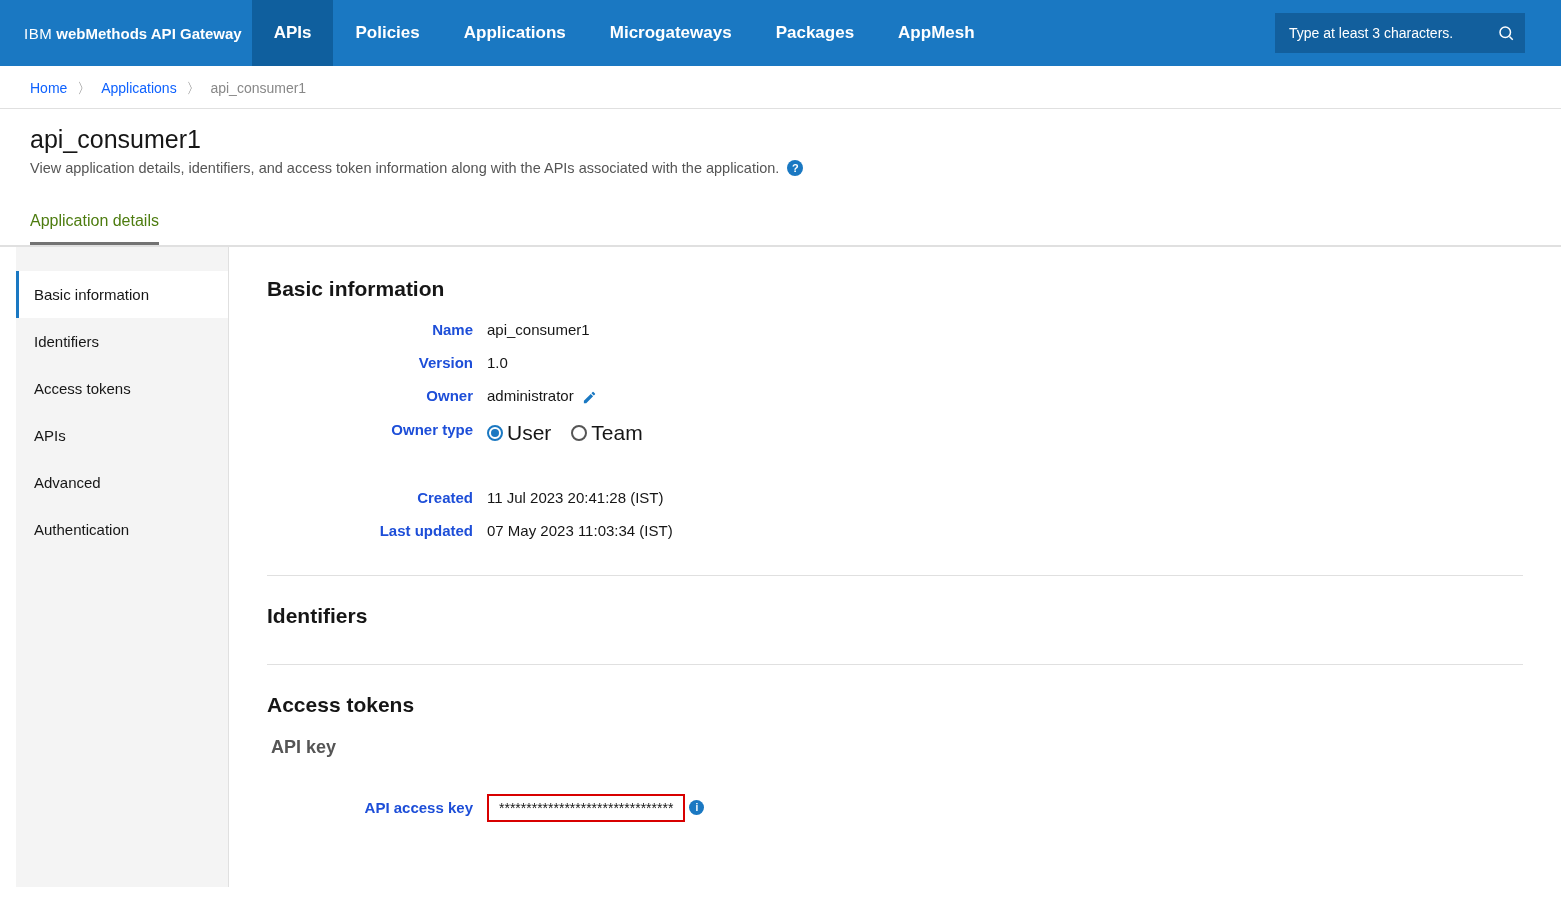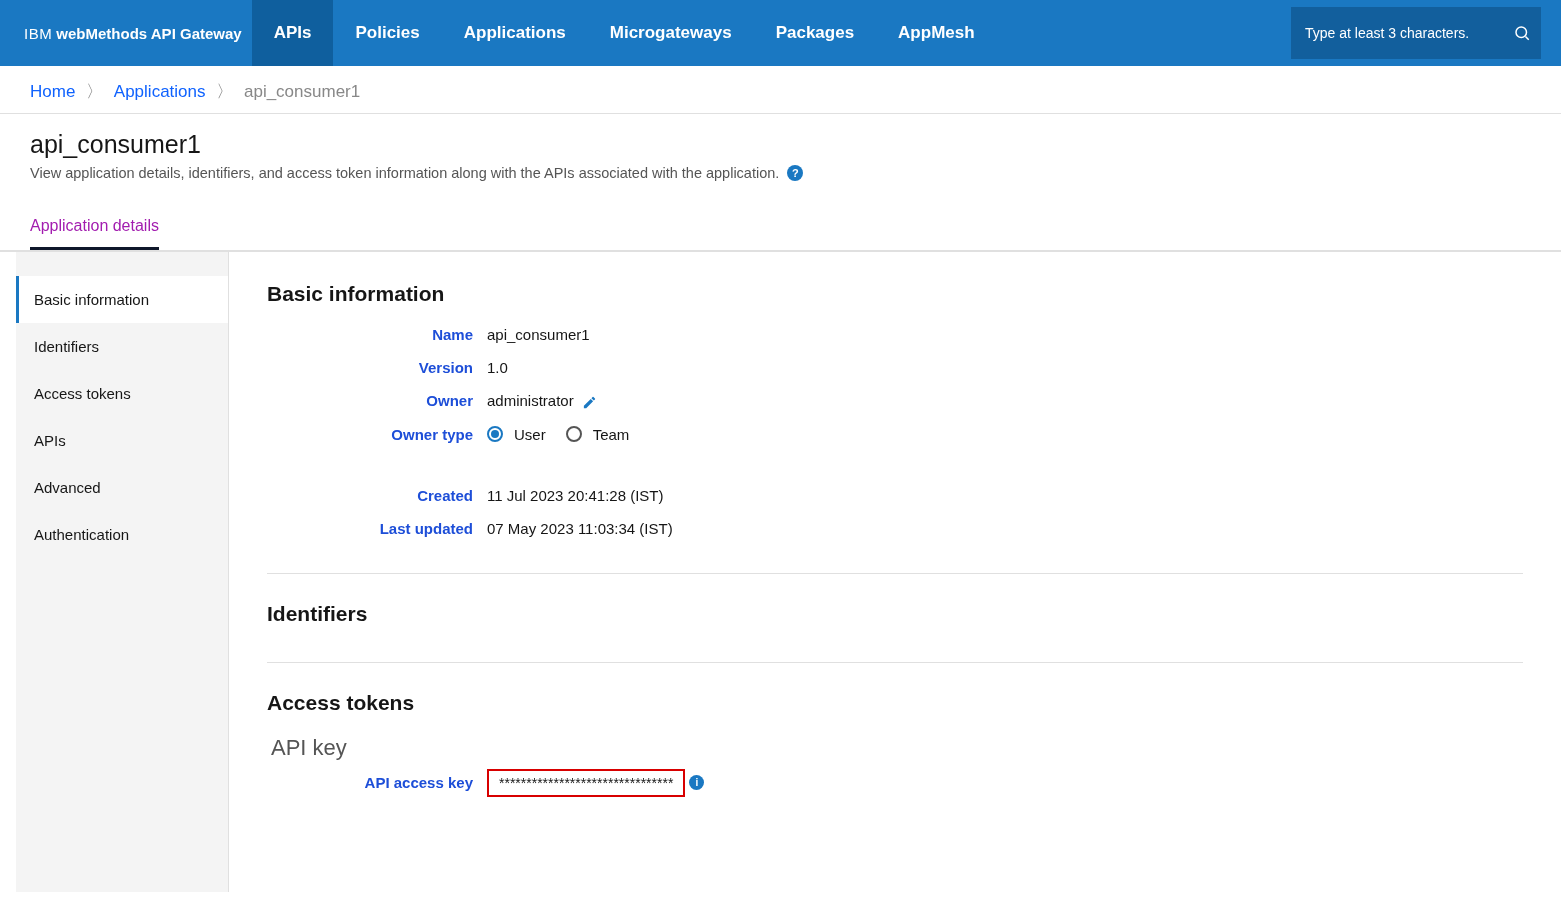--- a/index.html
+++ b/index.html
@@ -1,62 +1,62 @@
 <!DOCTYPE html>
 <html><head>
 <meta charset="utf-8">
 <style>
 * { box-sizing: border-box; margin: 0; padding: 0; }
 body { font-family: "Helvetica Neue", Arial, sans-serif; font-size: 14px; color: #161616; background: #fff; }
 
-.topbar { background: #1a78c2; height: 66px; display: flex; align-items: center; color: #fff; padding: 0 20px 0 24px; }
+.topbar { background: #1a78c2; height: 66px; display: flex; align-items: center; color: #fff; padding: 0 36px 0 24px; }
 .brand { font-size: 15px; margin-right: 10px; white-space: nowrap; }
 .brand .ibm { font-weight: 400; letter-spacing: 0.5px; }
 .brand .product { font-weight: 700; }
 .nav { display: flex; height: 100%; }
 .nav .nav-item { display: flex; align-items: center; padding: 0 22px; color: #fff; font-size: 17px; font-weight: 600; cursor: pointer; }
 .nav .nav-item.active { background: #0f5f9e; border-top: 4px solid #fff; padding-top: 0; margin-top: -4px; height: calc(100% + 4px); }
 .spacer { flex: 1; }
-.search-wrap { background: #125f9d; height: 52px; display: flex; align-items: center; padding: 0 10px 0 14px; width: 250px; }
+.search-wrap { background: #125f9d; height: 40px; display: flex; align-items: center; padding: 0 10px 0 14px; width: 250px; }
 .search-wrap input { background: transparent; border: none; outline: none; color: #fff; font-size: 14px; flex: 1; }
 .search-wrap input::placeholder { color: #fff; }
 .search-wrap .search-icon { color: #fff; width: 18px; height: 18px; }
 
-.breadcrumbs { padding: 14px 30px 10px 30px; font-size: 17px; color: #555; border-bottom: 1px solid #e0e0e0; }
+.breadcrumbs { padding: 14px 30px 10px 30px; font-size: 14px; color: #555; border-bottom: 1px solid #e0e0e0; }
 .breadcrumbs a { color: #0f62fe; text-decoration: none; }
 .breadcrumbs .sep { color: #888; margin: 0 6px; }
 .breadcrumbs .current { color: #888; }
 
 .page-header { padding: 16px 30px 4px 30px; }
 .page-title { font-size: 25px; font-weight: 500; color: #161616; }
 .page-subtitle { margin-top: 6px; font-size: 14.5px; color: #555; display: flex; align-items: center; }
 .help-icon-small { display:inline-flex; align-items:center; justify-content:center; width:16px; height:16px; border-radius:50%; background:#1a78c2; color:#fff; font-size:11px; font-weight:bold; margin-left:8px; }
 
 .tabs { padding: 18px 30px 0 30px; border-bottom: 1px solid #e0e0e0; margin-top: 4px; }
-.tabs .tab { display:inline-block; padding: 10px 0 12px 0; font-size: 16px; color: #a21caf; border-bottom: 3px solid #0f172a; font-weight: 400; }
+.tabs .tab { display:inline-block; padding: 10px 0 12px 0; font-size: 16px; color: #4d7c0f; border-bottom: 3px solid #737373; font-weight: 400; }
 
 .layout { display: flex; border-top: 1px solid #e0e0e0; padding-left: 16px; }
 .sidebar { width: 213px; background: #f4f4f4; border-right: 1px solid #e0e0e0; min-height: 640px; padding-top: 24px; }
 .sidebar .side-item { padding: 15px 18px; font-size: 15px; color: #161616; cursor: pointer; }
 .sidebar .side-item.active { background: #fff; border-left: 3px solid #1a78c2; padding-left: 15px; font-weight: 400; }
 
 .content { flex: 1; padding: 30px 38px; }
 .section-title { font-size: 21px; font-weight: 700; color: #161616; margin-bottom: 20px; }
 .field-row { display: flex; align-items: center; margin-bottom: 16px; font-size: 15px; }
 .field-label { width: 220px; text-align: right; font-weight: 600; color: #1d4ed8; padding-right: 14px; }
 .field-value { color: #161616; display:flex; align-items:center; }
 .edit-icon { color:#1a78c2; margin-left:8px; cursor:pointer; }
 .radio-group { display:flex; align-items:center; gap: 20px; }
-.radio-opt { display:flex; align-items:center; gap:11px; font-size:15px;text-align:center; }
+.radio-opt { display:flex; align-items:center; gap:4px; font-size:21px;text-align:center; }
 .radio-circle { width:16px; height:16px; border-radius:50%; border:2px solid #555; display:inline-flex; align-items:center; justify-content:center; }
 .radio-circle.selected { border-color:#1a78c2; }
 .radio-circle.selected::after { content:""; width:8px; height:8px; border-radius:50%; background:#1a78c2; }
 hr.sep-line { border:none; border-top:1px solid #e0e0e0; margin: 36px 0 28px 0; }
 
-.api-key-sub { font-size: 22px; color: #555; margin: 14px 0 8px 4px; font-weight: 400; }
+.api-key-sub { font-size: 18px; color: #555; margin: 14px 0 36px 4px; font-weight: 700; }
 .key-box { border: 2px solid #d80000; padding: 4px 10px; font-family: sans-serif; letter-spacing: 0px; font-size:14px; display:inline-block; }
 .info-dot { display:inline-flex; align-items:center; justify-content:center; width:15px; height:15px; border-radius:50%; background:#1a78c2; color:#fff; font-size:10px; font-weight:bold; margin-left:4px; }
 
 svg.icon { display:inline-block; vertical-align:middle; }
 </style>
 </head>
 <body>
 
 <div class="topbar">
   <div class="brand">

